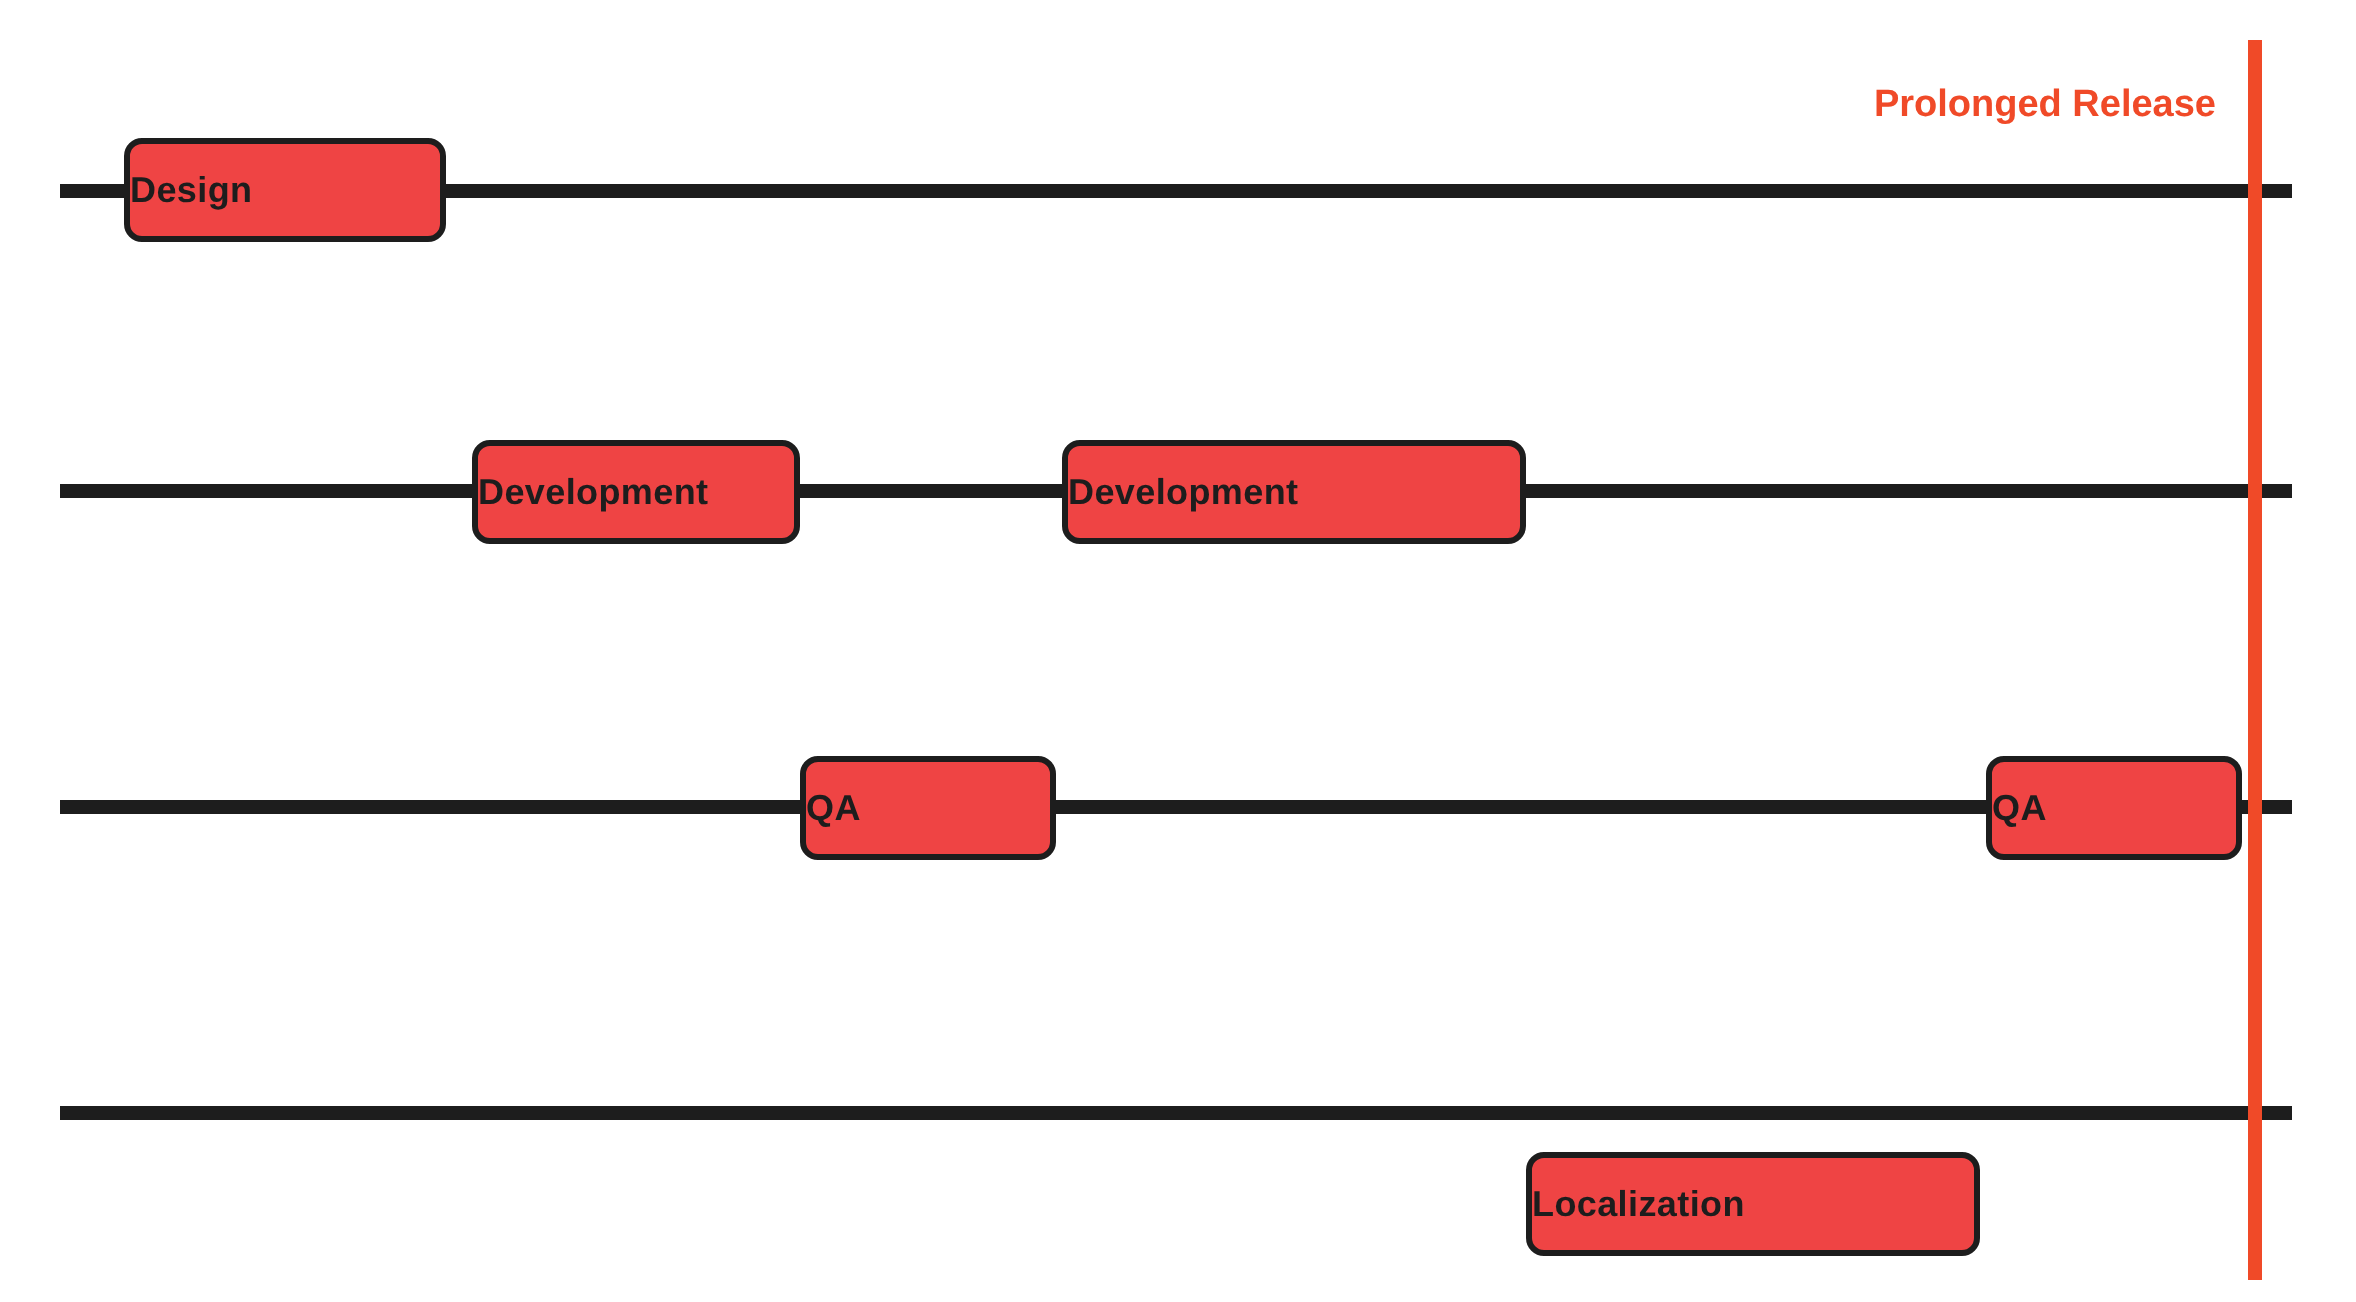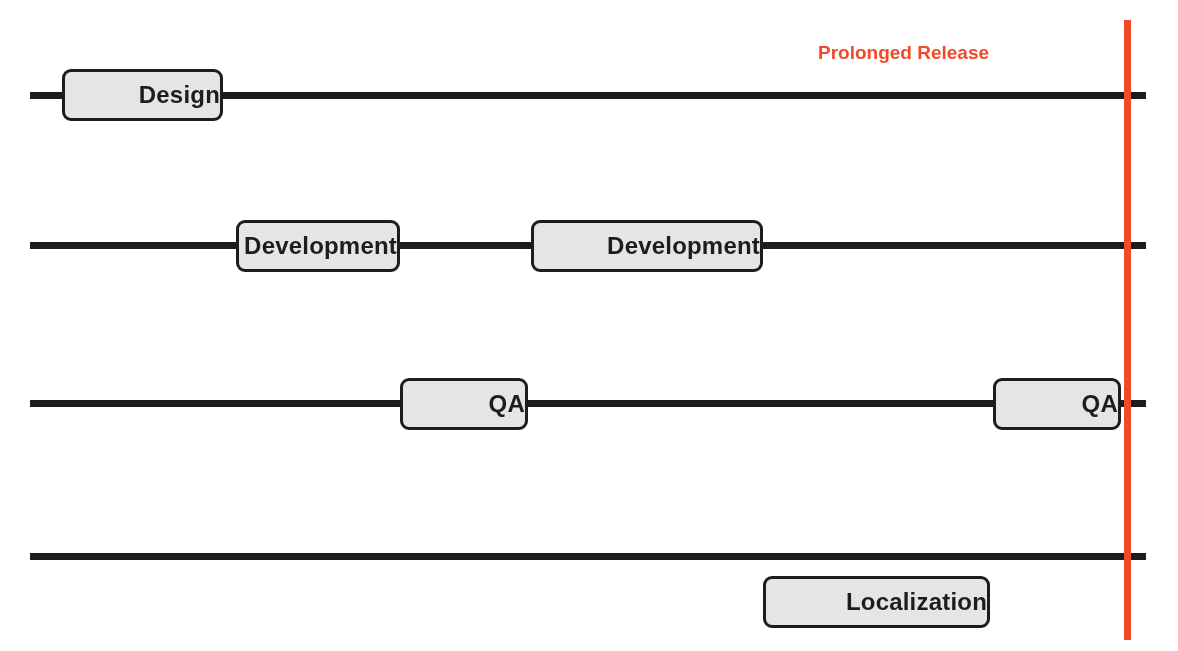--- a/index.html
+++ b/index.html
@@ -19,46 +19,46 @@
   }
   .track {
     position: absolute;
     height: 7px;
     background: #1d1d1d;
     border-radius: 0;
   }
   .task {
     position: absolute;
     box-sizing: border-box;
-    background: #e5e5e5;
+    background: #ef4444;
     border: 3px solid #1d1d1d;
     border-radius: 9px;
     display: flex;
     align-items: center;
-    justify-content: flex-end;
+    justify-content: flex-start;
     color: #1d1d1d;
     font-weight: bold;
-    font-size: 24px;
+    font-size: 18px;
     letter-spacing: 0.2px;
     font-family: "Liberation Sans", sans-serif;
     white-space: nowrap;
   }
   .milestone-line {
     position: absolute;
     background: #f04a28;
     z-index: 30;
   }
   .milestone-label {
     position: absolute;
     color: #f04a28;
     font-weight: bold;
     font-size: 19px;
     font-family: "Liberation Sans", sans-serif;
     white-space: nowrap;
-    text-align: left;
+    text-align: right;
     z-index: 31;
   }
 </style>
 </head>
 <body>
 
 <div id="diagram">
 
   <div class="track" style="left:30px; top:92px; width:1116px;"></div>
   <div class="track" style="left:30px; top:242px; width:1116px;"></div>

